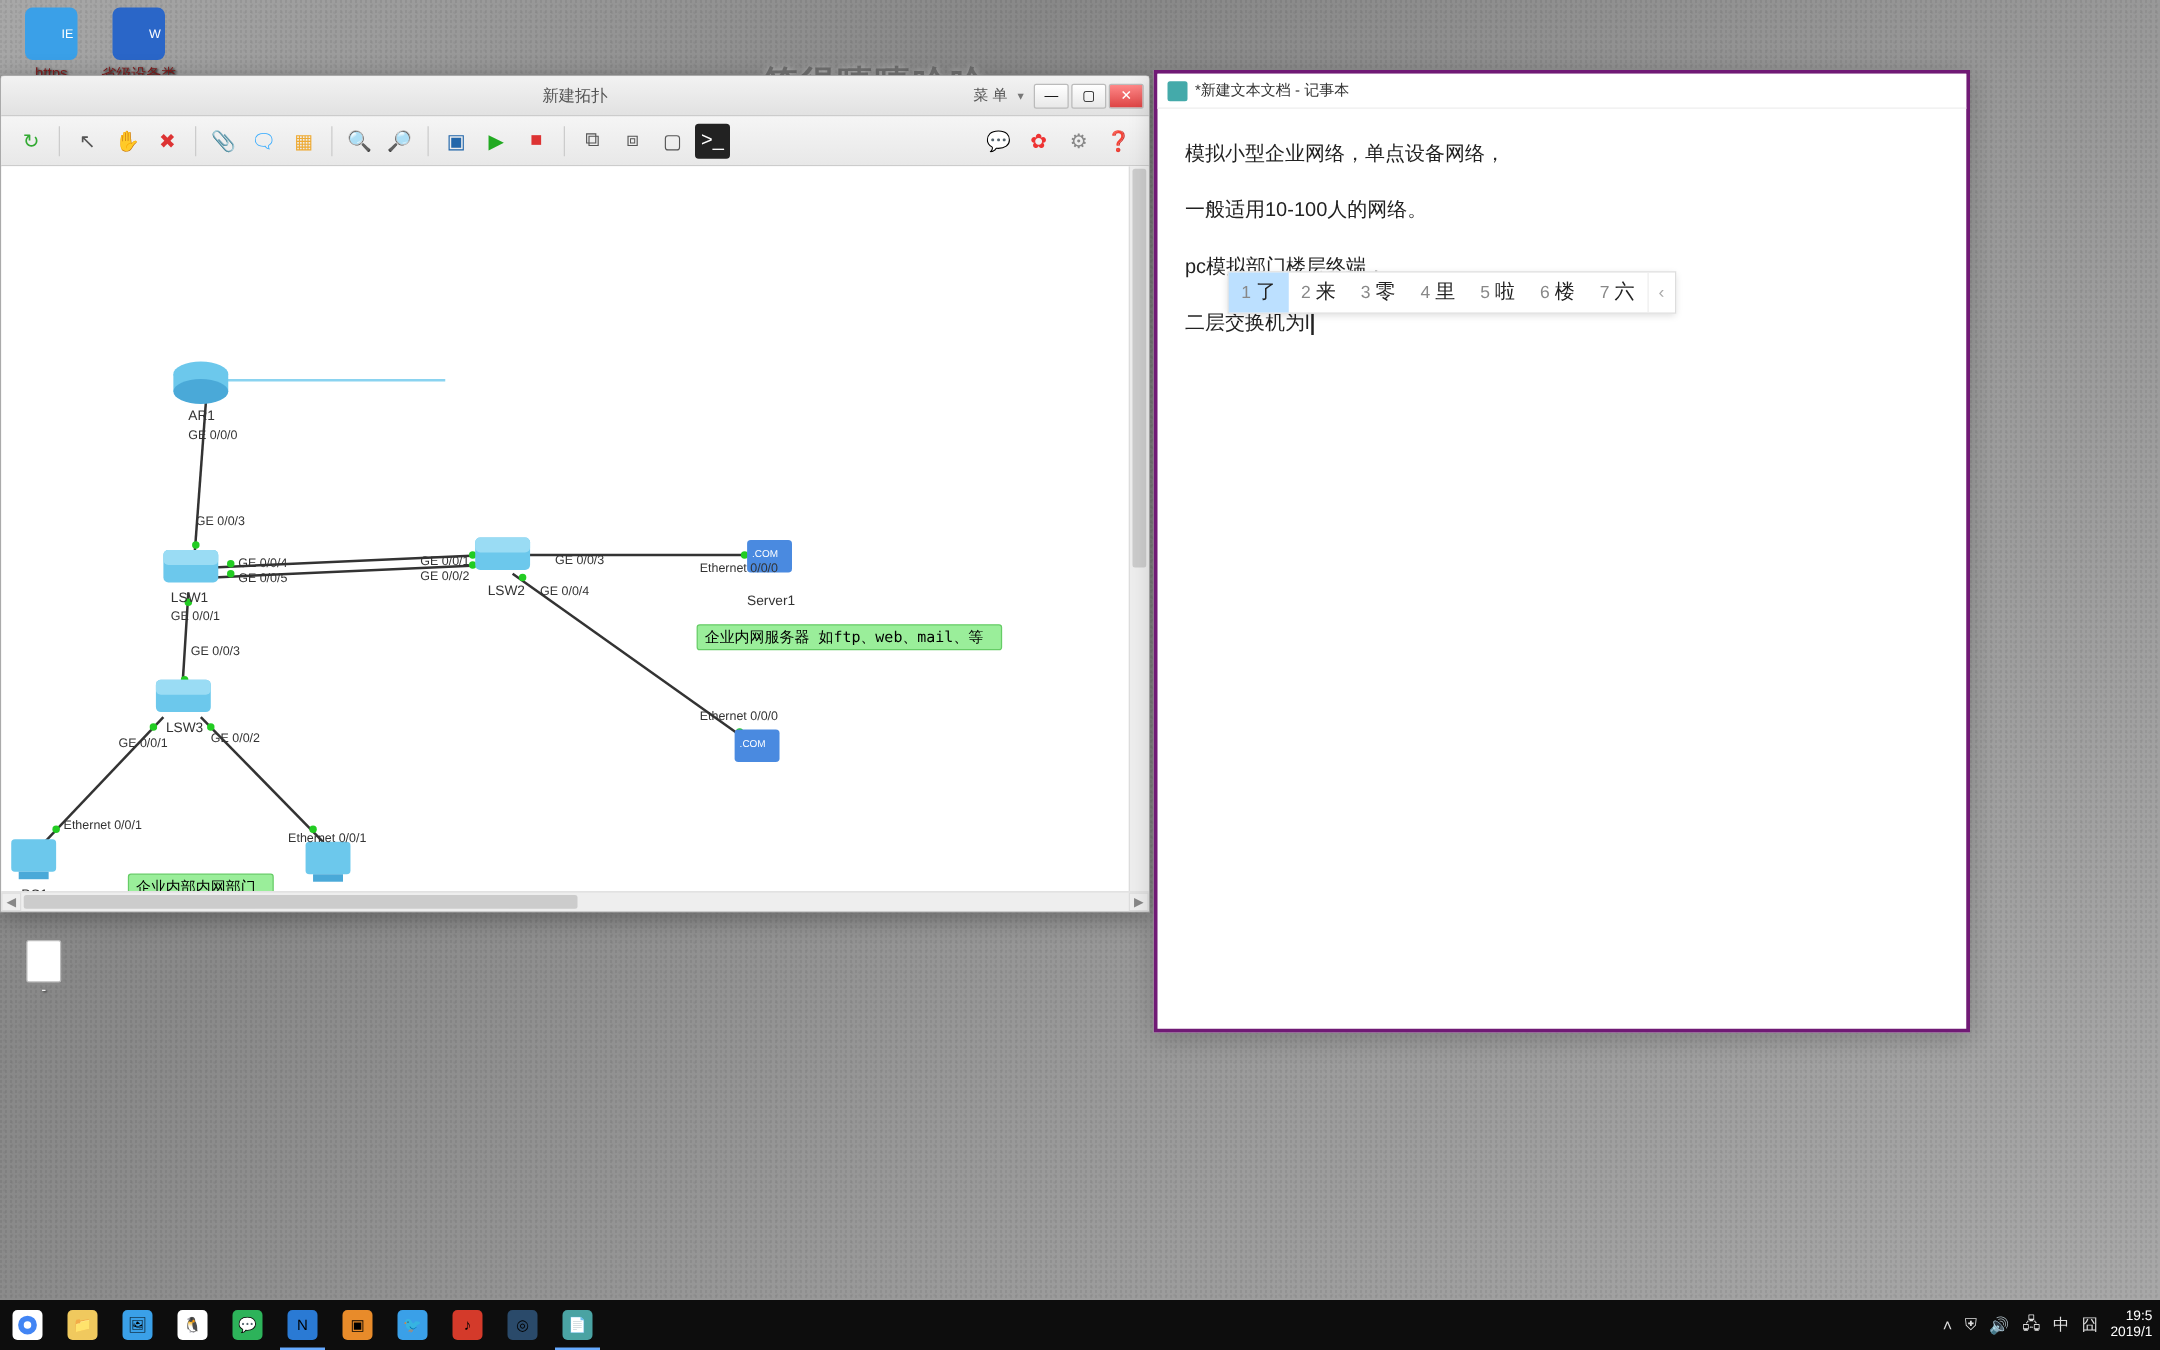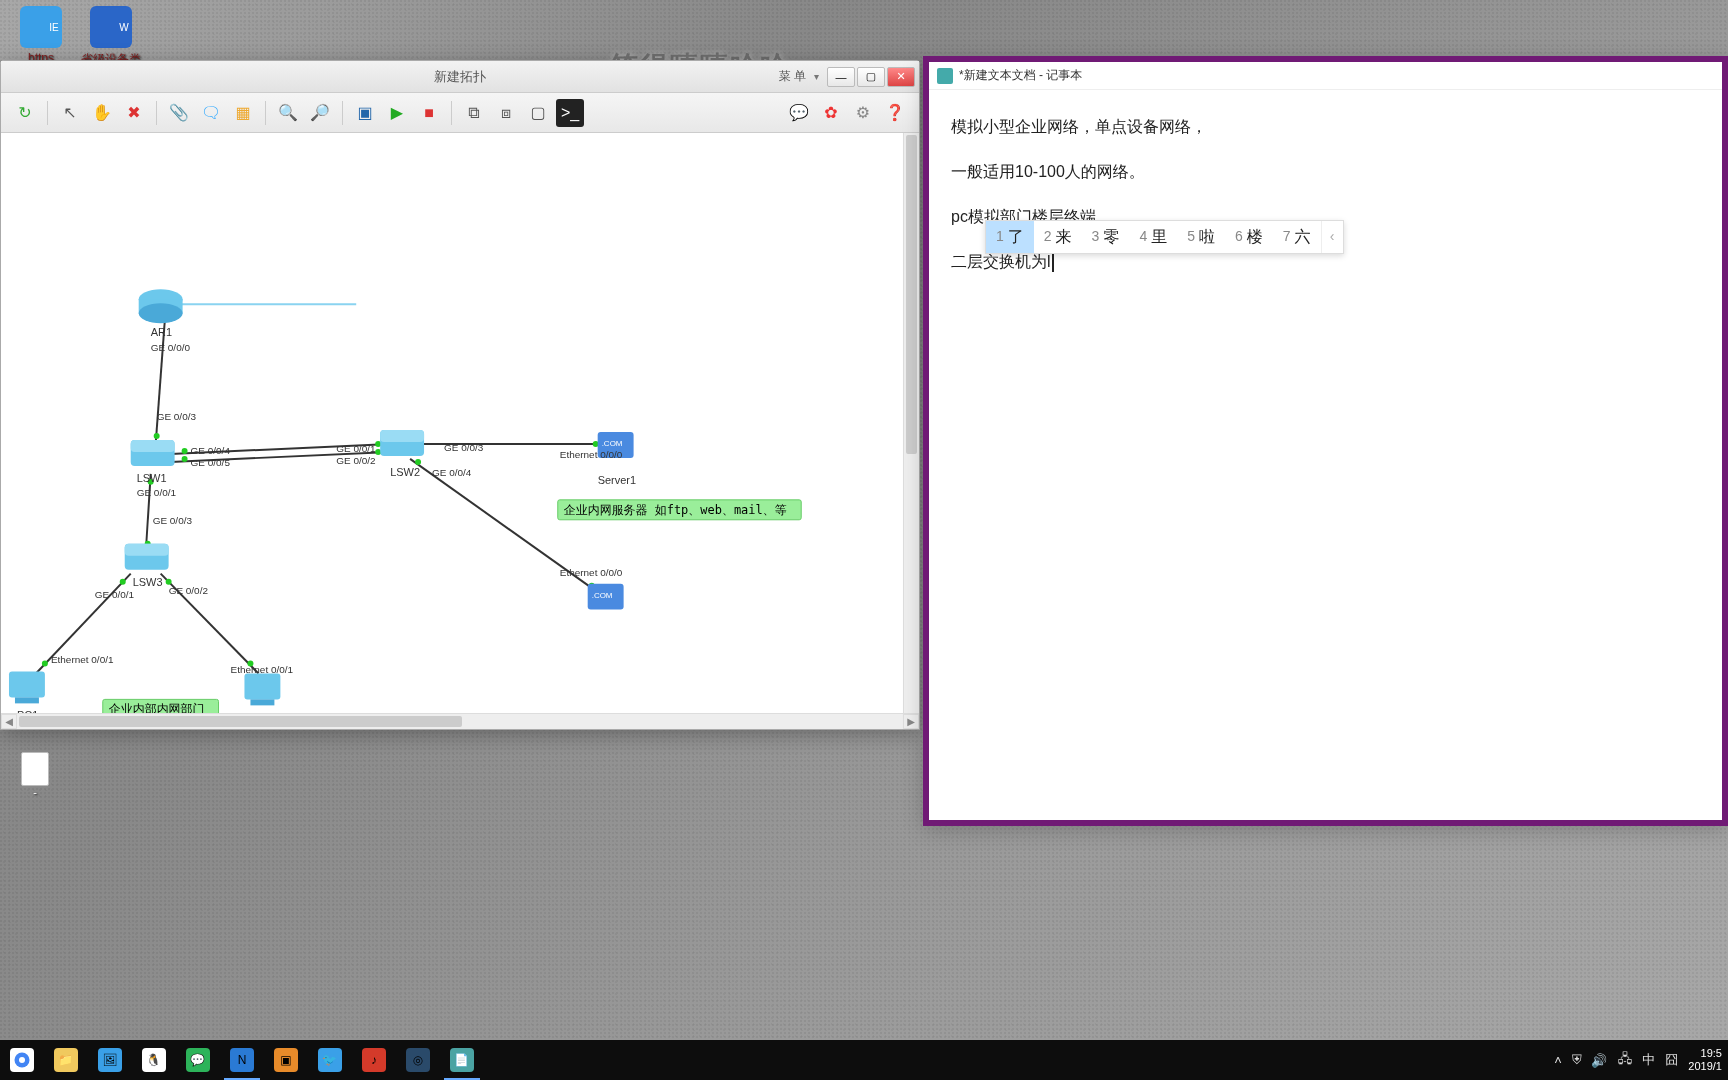--- a/index.html
+++ b/index.html
@@ -60,22 +60,22 @@
 .ensp-statusbar .help-link { margin-left:auto; color:#2a5da8; font-size:12px; text-decoration:underline; cursor:pointer; }
 
 
 .node-label { font-size:11px; fill:#333; pointer-events:none; }
 .port-label { font-size:10px; fill:#333; pointer-events:none; }
 .anno-box { fill:#9aee9a; stroke:#6c6; }
 .anno-text { font-size:12px; fill:#000; font-family:monospace; }
 .port-dot { fill:#2c2; }
 
 
-.notepad-window { position:absolute; top:56px; left:923px; width:805px; height:770px;
-  background:#fff; border:6px solid #701a75; box-shadow:0 4px 20px rgba(0,0,0,0.2); display:flex; flex-direction:column; }
+.notepad-window { position:absolute; top:56px; left:923px; width:653px; height:770px;
+  background:#fff; border:3px solid #701a75; box-shadow:0 4px 20px rgba(0,0,0,0.2); display:flex; flex-direction:column; }
 .np-titlebar { height:28px; background:#fff; border-bottom:1px solid #eee; display:flex; align-items:center; padding:0 8px; }
 .np-icon { width:16px; height:16px; background:#4aa; border-radius:2px; margin-right:6px; display:inline-block; }
 .np-title { font-size:12px; color:#333; }
 .np-menubar { height:24px; background:#fff; display:flex; align-items:center; padding:0 6px; font-size:12px; color:#333; gap:10px; border-bottom:1px solid #f0f0f0; }
 .np-menubar span { cursor:pointer; padding:2px 4px; }
 .np-textarea { flex:1; padding:4px 6px; font-size:16px; color:#222; line-height:1.4; font-family:"Microsoft YaHei"; white-space:pre-wrap; position:relative; }
 .text-cursor { display:inline-block; width:2px; height:18px; background:#222; vertical-align:middle; margin-left:1px; animation: blink 1s infinite; }
 @keyframes blink { 50% { opacity:0; } }
 
 

